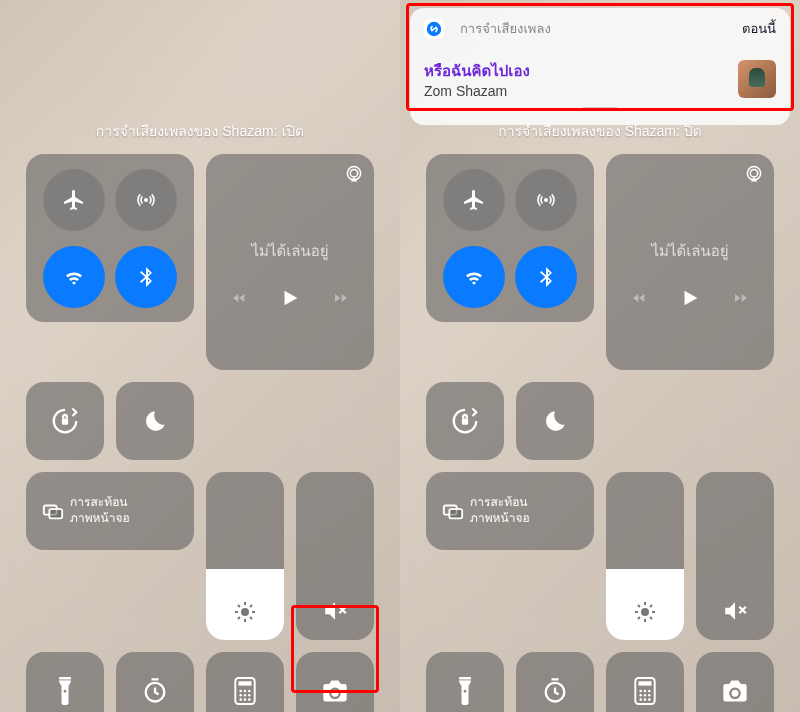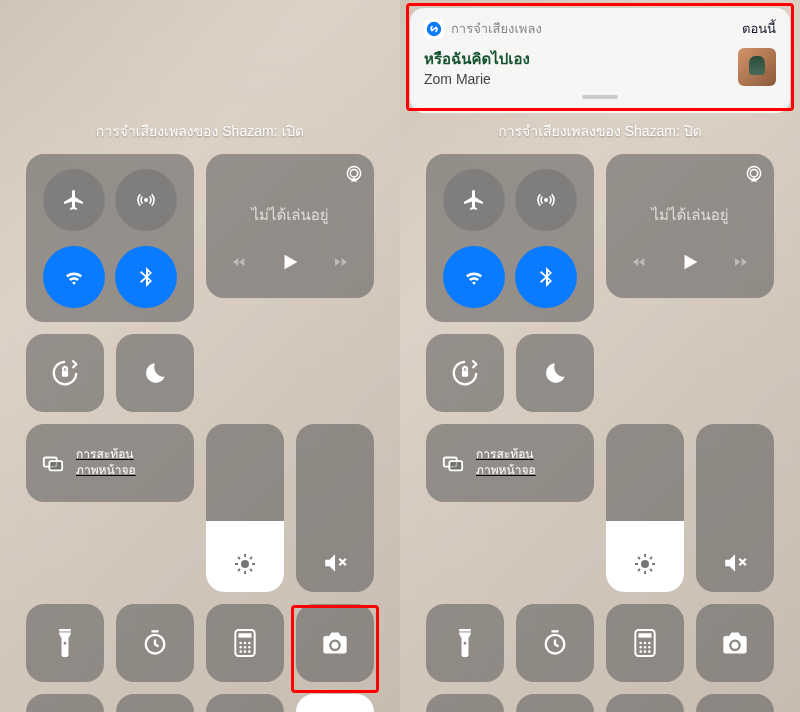--- a/index.html
+++ b/index.html
@@ -7,43 +7,43 @@
 .container { display: flex; width: 800px; height: 712px; }
 .phone { width: 400px; height: 712px; position: relative; background: linear-gradient(135deg, #d4c8b8 0%, #e8dcd0 30%, #d8ccc0 60%, #c8bcb0 100%); overflow: hidden; }
 .blur-bg { position: absolute; inset: 0; backdrop-filter: blur(40px); background: rgba(200,190,180,0.3); }
 .content { position: relative; padding: 10px 26px; }
 .status-text { text-align: center; color: #fff; font-size: 14px; padding: 110px 0 12px; text-shadow: 0 1px 2px rgba(0,0,0,0.3); }
 .phone.right .status-text { padding-top: 110px; }
 
 .row { display: flex; gap: 12px; margin-bottom: 12px; }
 .tile { background: rgba(90,90,90,0.55); border-radius: 18px; display: flex; align-items: center; justify-content: center; }
 .tile-2x2 { width: 168px; height: 168px; flex-wrap: wrap; padding: 12px; gap: 10px; }
-.tile-media { width: 168px; height: 144px; flex-direction: column; position: relative; }
+.tile-media { width: 168px; height: 216px; flex-direction: column; position: relative; }
 .circle-btn { width: 62px; height: 62px; border-radius: 50%; display: flex; align-items: center; justify-content: center; background: rgba(120,120,120,0.7); }
 .circle-btn.active { background: #0a7aff; }
 .tile-1 { width: 78px; height: 78px; }
-.tile-wide { width: 168px; height: 78px; justify-content: flex-start; padding: 4px 14px; gap: 10px; text-decoration: underline; }
+.tile-wide { width: 168px; height: 78px; justify-content: flex-start; padding: 4px 14px; gap: 4px; }
 .tile-slider { width: 78px; height: 168px; flex-direction: column; position: relative; overflow: hidden; }
 .slider-fill { position: absolute; bottom: 0; left: 0; right: 0; background: #fff; border-radius: 0; }
 .slider-icon { position: absolute; bottom: 16px; left: 50%; transform: translateX(-50%); z-index: 2; }
 .tile-white { background: #fff; }
 .icon { width: 24px; height: 24px; fill: #fff; }
 .media-title { color: rgba(255,255,255,0.7); font-size: 15px; margin-top: 24px; }
 .airplay-corner { position: absolute; top: 10px; right: 10px; }
 .media-controls { display: flex; gap: 30px; margin-top: 24px; align-items: center; }
 .mirror-text { color: #fff; font-size: 12px; line-height: 1.3; }
 .highlight { position: absolute; border: 3px solid #ff0000; border-radius: 4px; pointer-events: none; z-index: 10; }
 .notif { position: absolute; top: 8px; left: 10px; right: 10px; background: rgba(248,248,248,0.95); border-radius: 14px; padding: 10px 14px 14px; z-index: 5; }
-.notif-header { display: flex; align-items: center; gap: 7px; margin-bottom: 8px; }
+.notif-header { display: flex; align-items: center; gap: 16px; margin-bottom: 20px; }
 .notif-app-icon { width: 20px; height: 20px; background: #fff; border-radius: 5px; display: flex; align-items: center; justify-content: center; }
 .notif-app-name { color: #888; font-size: 13px; flex: 1; }
 .notif-time { color: #0f172a; font-size: 13px; }
 .notif-body { display: flex; align-items: center; }
 .notif-text { flex: 1; }
-.notif-title { font-weight: 600; font-size: 15px; color: #14532d; }
+.notif-title { font-weight: 600; font-size: 15px; color: #6d28d9; }
 .notif-sub { font-size: 14px; color: #444; }
 .notif-thumb { width: 38px; height: 38px; border-radius: 6px; background: linear-gradient(135deg, #d4946a, #8b5a3c); position: relative; overflow: hidden; }
 .notif-thumb::after { content: ''; position: absolute; top: 20%; left: 30%; width: 40%; height: 50%; background: linear-gradient(180deg, #2a4a3a, #4a6a5a); border-radius: 40% 40% 20% 20%; }
 .notif-handle { width: 36px; height: 4px; background: #ccc; border-radius: 2px; margin: 8px auto 0; }
 svg { display: block; }
 </style>
 </head>
 <body>
 
 <div class="container">
@@ -202,21 +202,21 @@
               <circle cx="20" cy="20" r="18" fill="#0a7aff"></circle>
               <path d="M15 14c-3 3-3 7 0 10l4-4m6 6c3-3 3-7 0-10l-4 4" fill="none" stroke="#fff" stroke-width="4" stroke-linecap="round"></path>
             </svg>
           </span>
     <span class="notif-app-name">การจำเสียงเพลง</span>
     <span class="notif-time">ตอนนี้</span>
   </div>
   <div class="notif-body">
     <div class="notif-text">
       <div class="notif-title">หรือฉันคิดไปเอง</div>
-      <div class="notif-sub">Zom Marie</div>
+      <div class="notif-sub">Zom Shazam</div>
     </div>
     <div class="notif-thumb"></div>
   </div>
   <div class="notif-handle"></div>
 </div>
 
 <div class="content">
 <div class="status-text">การจำเสียงเพลงของ Shazam: ปิด</div>
 
 <div class="row">

